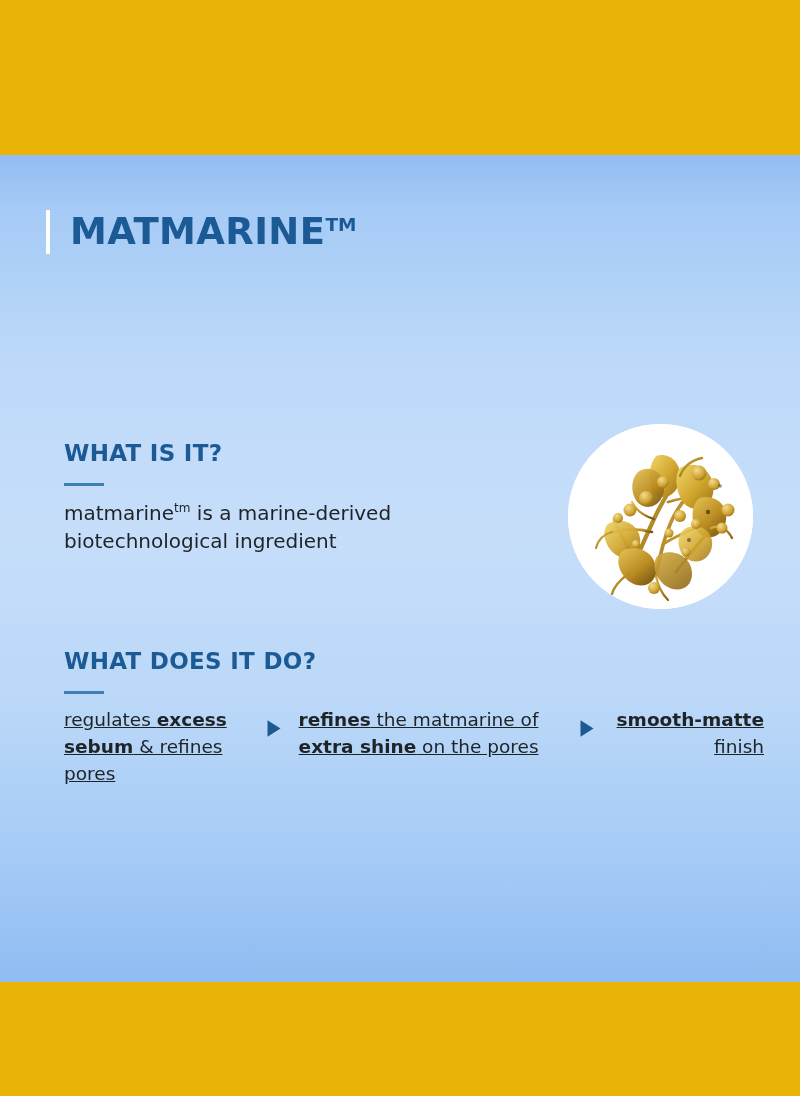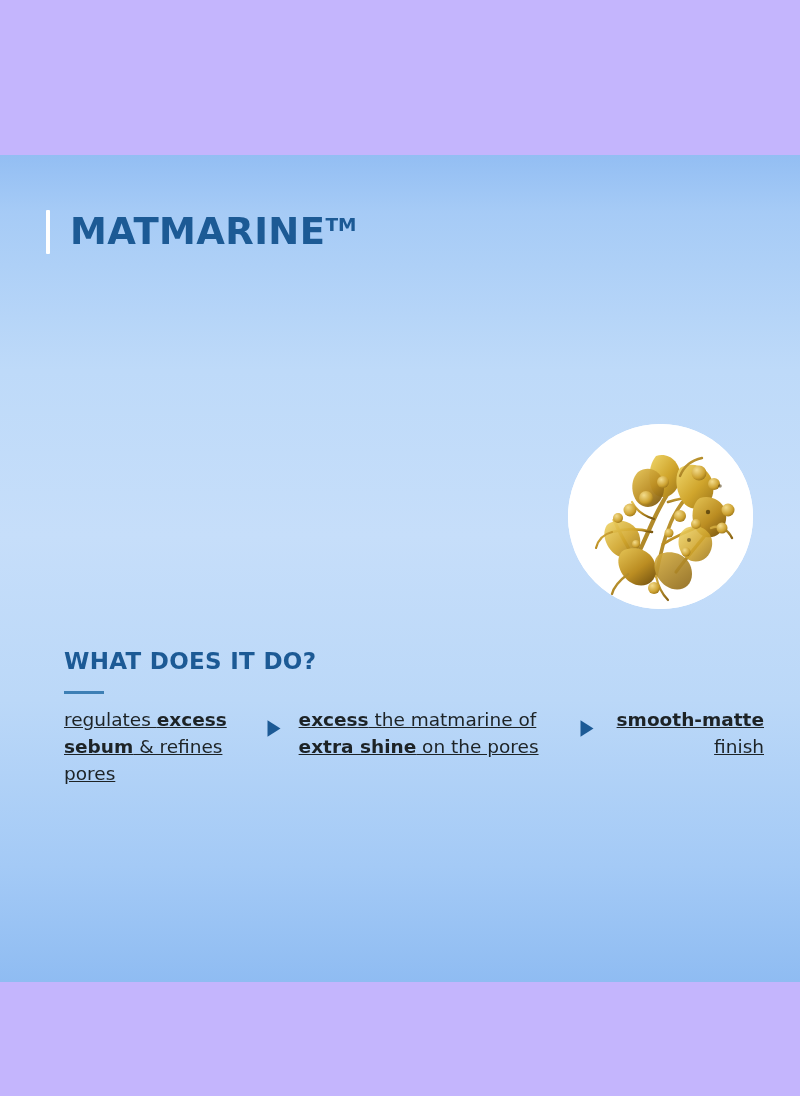--- a/index.html
+++ b/index.html
@@ -10,21 +10,21 @@
     height:1096px;
     background:#ffffff;
     font-family:"DejaVu Sans", sans-serif;
     overflow:hidden;
   }
 
   #canvas {
     position:relative;
     width:800px;
     height:1096px;
-    background:#c4b5fd;
+    background:#eab308;
   }
 
   
   .panel {
     position:absolute;
     left:0;
     top:155px;
     width:800px;
     height:827px;
     background:linear-gradient(180deg,
@@ -150,20 +150,25 @@
 
   <div class="panel"></div>
 
   <div class="title-block">
     <div class="title-rule"></div>
     <div class="title-text">
       <span><span>MATMARINE</span><sup>TM</sup></span><br>
     </div>
   </div>
 
+  <div class="section" id="section-what-is-it">
+    <div class="sec-head">WHAT IS IT?</div>
+    <div class="sec-dash"></div>
+    <div class="body-text"><span>matmarine</span><sup>tm</sup><span> is a marine-derived biotechnological ingredient</span></div>
+  </div>
 
   <div class="circle-image">
     <svg viewBox="0 0 185 185" xmlns="http://www.w3.org/2000/svg" aria-hidden="true">
       <defs>
         <linearGradient id="gA" x1="0" y1="0" x2="1" y2="1">
           <stop offset="0%" stop-color="#f0d76c"></stop>
           <stop offset="55%" stop-color="#d0a52c"></stop>
           <stop offset="100%" stop-color="#9a7318"></stop>
         </linearGradient>
         <linearGradient id="gB" x1="0" y1="0" x2="0.8" y2="1">
@@ -239,21 +244,21 @@
     <div class="benefit-row">
 
       <div class="benefit-col benefit-col-1"><span>regulates </span><b>excess sebum</b><span> &amp; refines pores</span></div>
 
       <div class="arrow-sep">
         <svg width="16" height="19" viewBox="0 0 16 19" xmlns="http://www.w3.org/2000/svg" aria-hidden="true">
           <path d="M1.5 1.2 L14.5 9.5 L1.5 17.8 Z" fill="#1c5a95"></path>
         </svg>
       </div>
 
-      <div class="benefit-col benefit-col-2"><b>excess</b><span> the matmarine of </span><b>extra shine</b><span> on the pores</span></div>
+      <div class="benefit-col benefit-col-2"><b>refines</b><span> the matmarine of </span><b>extra shine</b><span> on the pores</span></div>
 
       <div class="arrow-sep">
         <svg width="16" height="19" viewBox="0 0 16 19" xmlns="http://www.w3.org/2000/svg" aria-hidden="true">
           <path d="M1.5 1.2 L14.5 9.5 L1.5 17.8 Z" fill="#1c5a95"></path>
         </svg>
       </div>
 
       <div class="benefit-col benefit-col-3"><b>smooth-matte</b><span> finish</span></div>
 
     </div>

